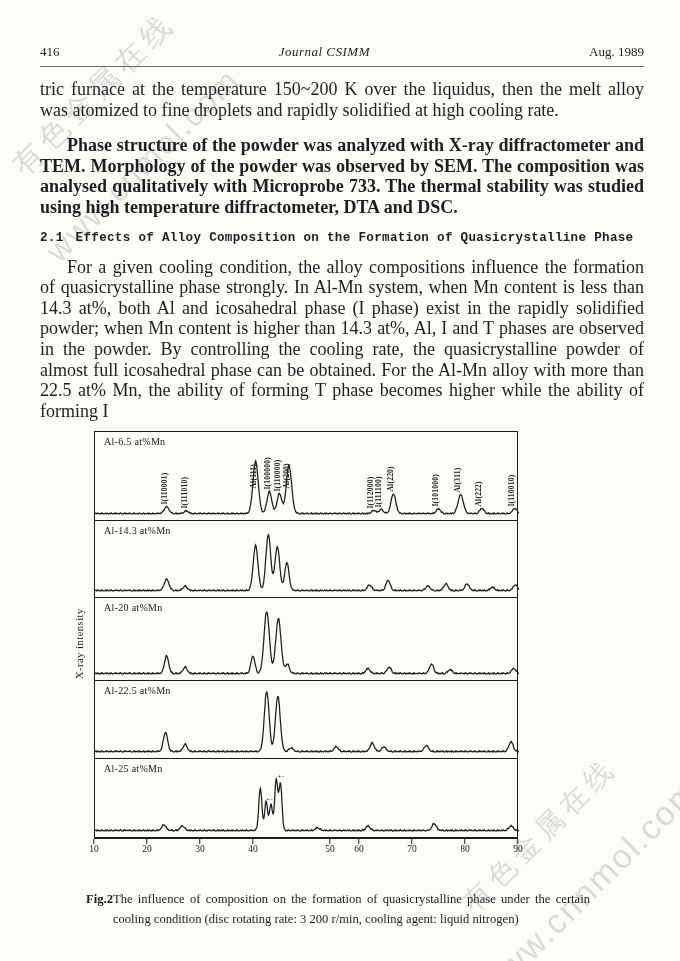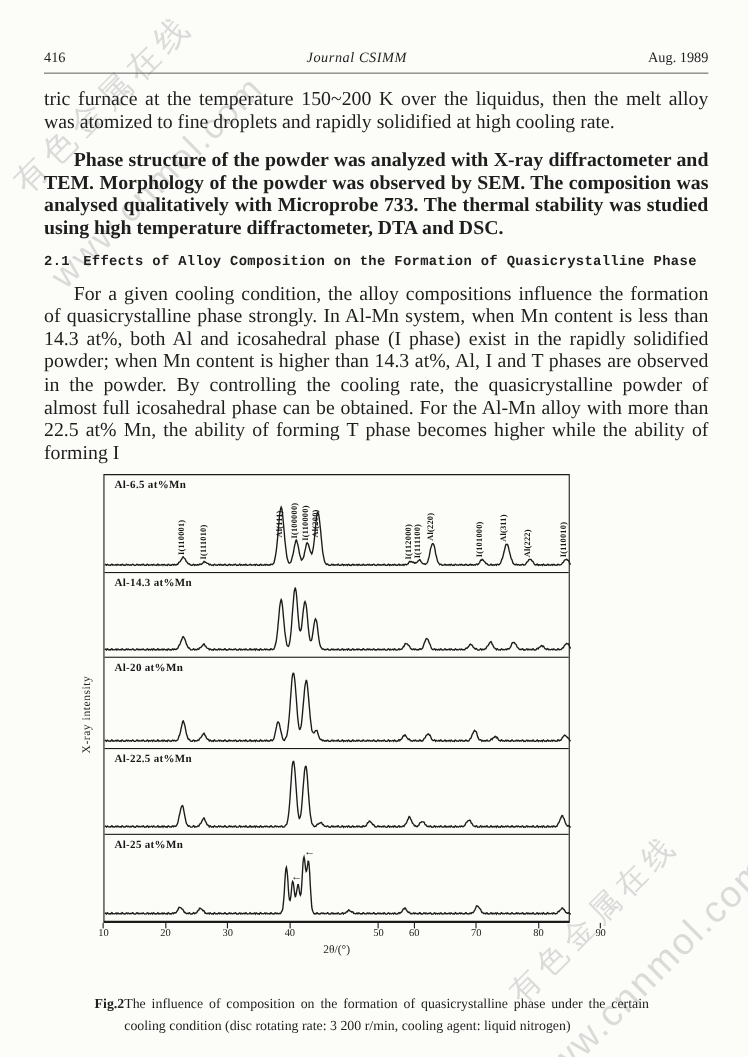--- a/index.html
+++ b/index.html
@@ -51,30 +51,30 @@
     writing-mode:vertical-rl;transform:rotate(180deg);
     font-size:10.5px;letter-spacing:.5px;color:#222;
   }
   .plot-col{width:424px;}
   .plot{border:1.6px solid #1b1b1b;border-bottom:2px solid #1b1b1b;background:transparent;}
   .panel{position:relative;}
   .panel + .panel{border-top:1.4px solid #1b1b1b;}
   .panel svg{display:block;}
   .panel-label{
     position:absolute;top:4px;left:9px;
-    font-size:10px;font-weight:bold;letter-spacing:.3px;color:#171717;
+    font-size:10px;font-weight:normal;letter-spacing:.3px;color:#171717;
   }
   .peak-label{
     position:absolute;
     font-size:7.6px;font-weight:bold;line-height:1;color:#171717;
     transform:rotate(-90deg);transform-origin:0 100%;
     white-space:nowrap;margin-left:3px;letter-spacing:.2px;
   }
   .arrow-mark{position:absolute;font-size:10px;font-weight:bold;color:#171717;transform:translateX(-60%);}
-  .x-axis{position:relative;height:17px;width:424px;padding-left:28px;}
+  .x-axis{position:relative;height:17px;width:424px;}
   .tick{position:absolute;top:0;transform:translateX(-50%);text-align:center;}
   .tick-mark{width:1.2px;height:5px;background:#1b1b1b;margin:0 auto;}
   .tick-num{font-size:9.5px;color:#222;margin-top:0px;}
   .xlabel{width:424px;text-align:center;font-size:10.5px;margin-top:2px;color:#222;}
   
   .caption{
     display:flex;
     margin:34px 90px 0 86px;
     font-size:12.6px;line-height:19.5px;text-align:justify;
   }
@@ -187,21 +187,20 @@
             </div>
             <div class="tick" style="left: 87.5%;">
               <div class="tick-mark"></div>
               <div class="tick-num">80</div>
             </div>
             <div class="tick" style="left: 100%;">
               <div class="tick-mark"></div>
               <div class="tick-num">90</div>
             </div>
           </div>
-        <div class="xlabel">2θ/(°)</div>
       </div>
     </div>
 
     <div class="caption">
       <span class="cap-label">Fig.2</span>
       <span>The influence of composition on the formation of quasicrystalline phase under the certain cooling condition (disc rotating rate: 3 200 r/min, cooling agent: liquid nitrogen)</span>
     </div>
   </div>
 </div>
 

